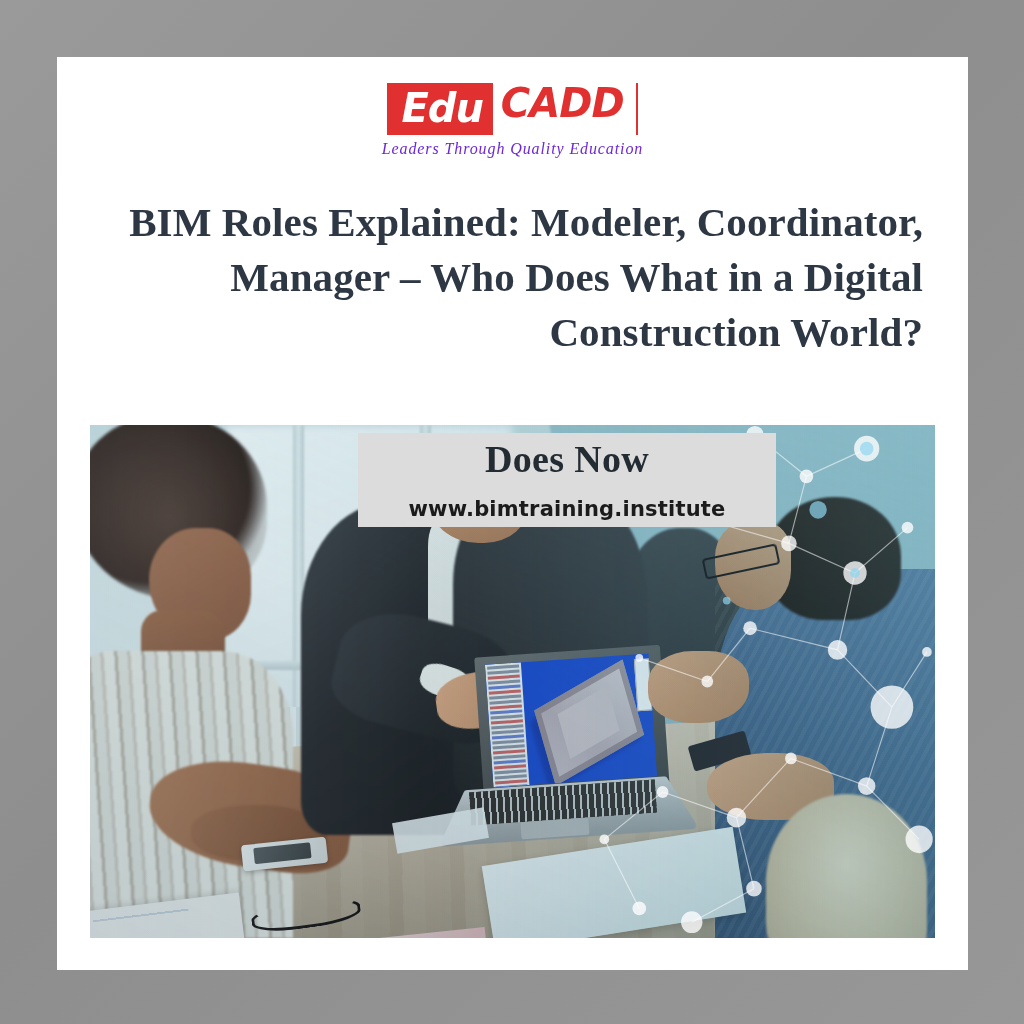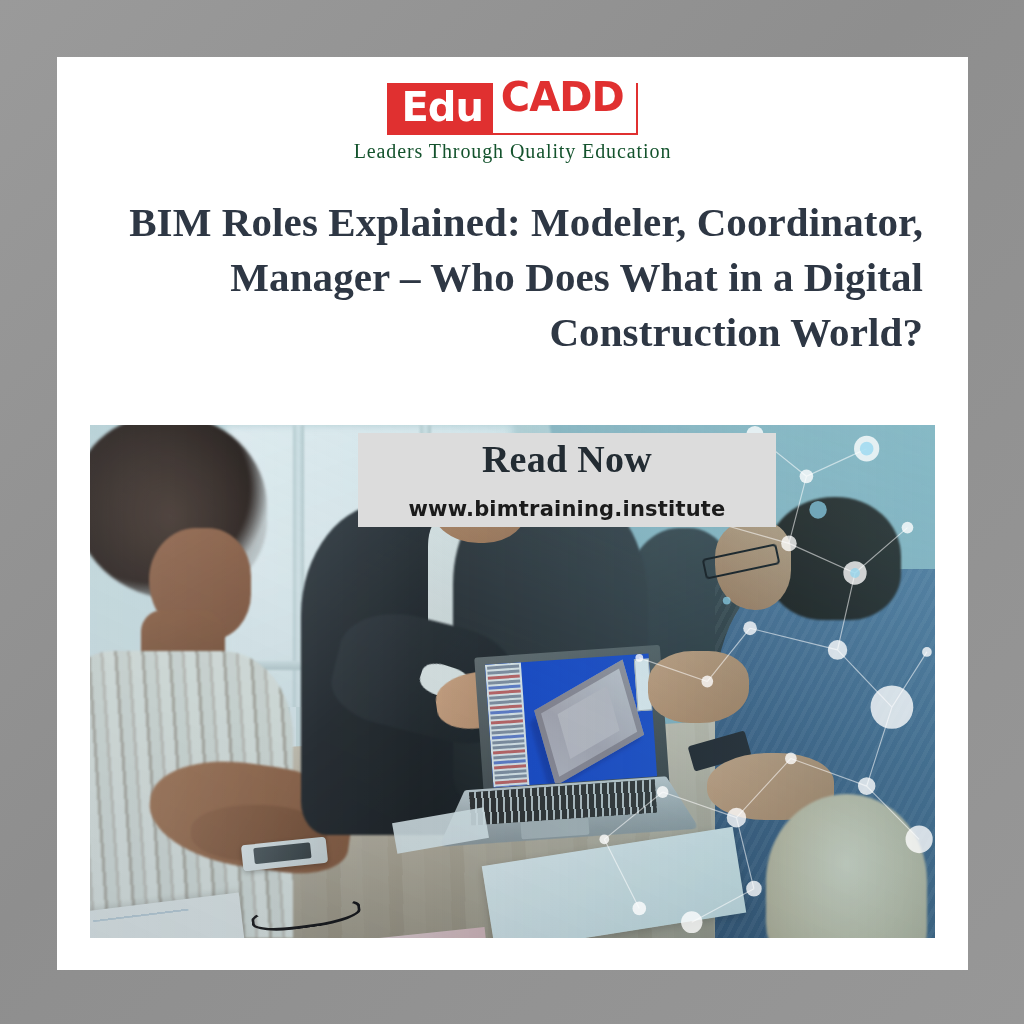--- a/index.html
+++ b/index.html
@@ -27,25 +27,26 @@
     background:#ffffff;
   }
 
   
   #logo-block {
     position:absolute;
     left:0; right:0; top:26px;
     display:flex; flex-direction:column; align-items:center;
   }
   #logo-mark {
-    display:flex; align-items:flex-end;
+    display:flex; align-items:center;
     border:2px solid #e03030;
     background:#ffffff;
     height:52px;
     line-height:1;
+    font-style:italic;
   }
   #logo-edu {
     background:#e03030;
     color:#ffffff;
     font-family:"DejaVu Sans", sans-serif;
     font-weight:bold;
     font-size:40px;
     letter-spacing:-1px;
     padding:4px 10px 6px 12px;
     display:flex; align-items:center;
@@ -56,22 +57,23 @@
     font-family:"DejaVu Sans", sans-serif;
     font-weight:bold;
     font-size:40px;
     letter-spacing:-1px;
     padding:4px 12px 16px 8px;
     display:flex; align-items:center;
   }
   #logo-tag {
     margin-top:5px;
     font-family:"Liberation Serif", serif;
-    font-size:20px;
-    color:#14532d;
+    font-style:italic;
+    font-size:16px;
+    color:#6d28d9;
     letter-spacing:0.9px;
     white-space:nowrap;
   }
 
   
   #headline {
     position:absolute;
     left:45px; right:45px; top:138px;
     text-align:right;
     font-family:"Liberation Serif", serif;
@@ -592,18 +594,18 @@
             <circle cx="280" cy="86" r="9"></circle>
             <circle cx="318" cy="150" r="5"></circle>
             <circle cx="186" cy="178" r="4"></circle>
           </g>
         </svg>
 
       </div>
     </div>
 
     <div id="badge">
-      <div id="badge-title">Read Now</div>
+      <div id="badge-title">Does Now</div>
       <div id="badge-url">www.bimtraining.institute</div>
     </div>
 
   </div>
 </div>
 
 </body></html>

